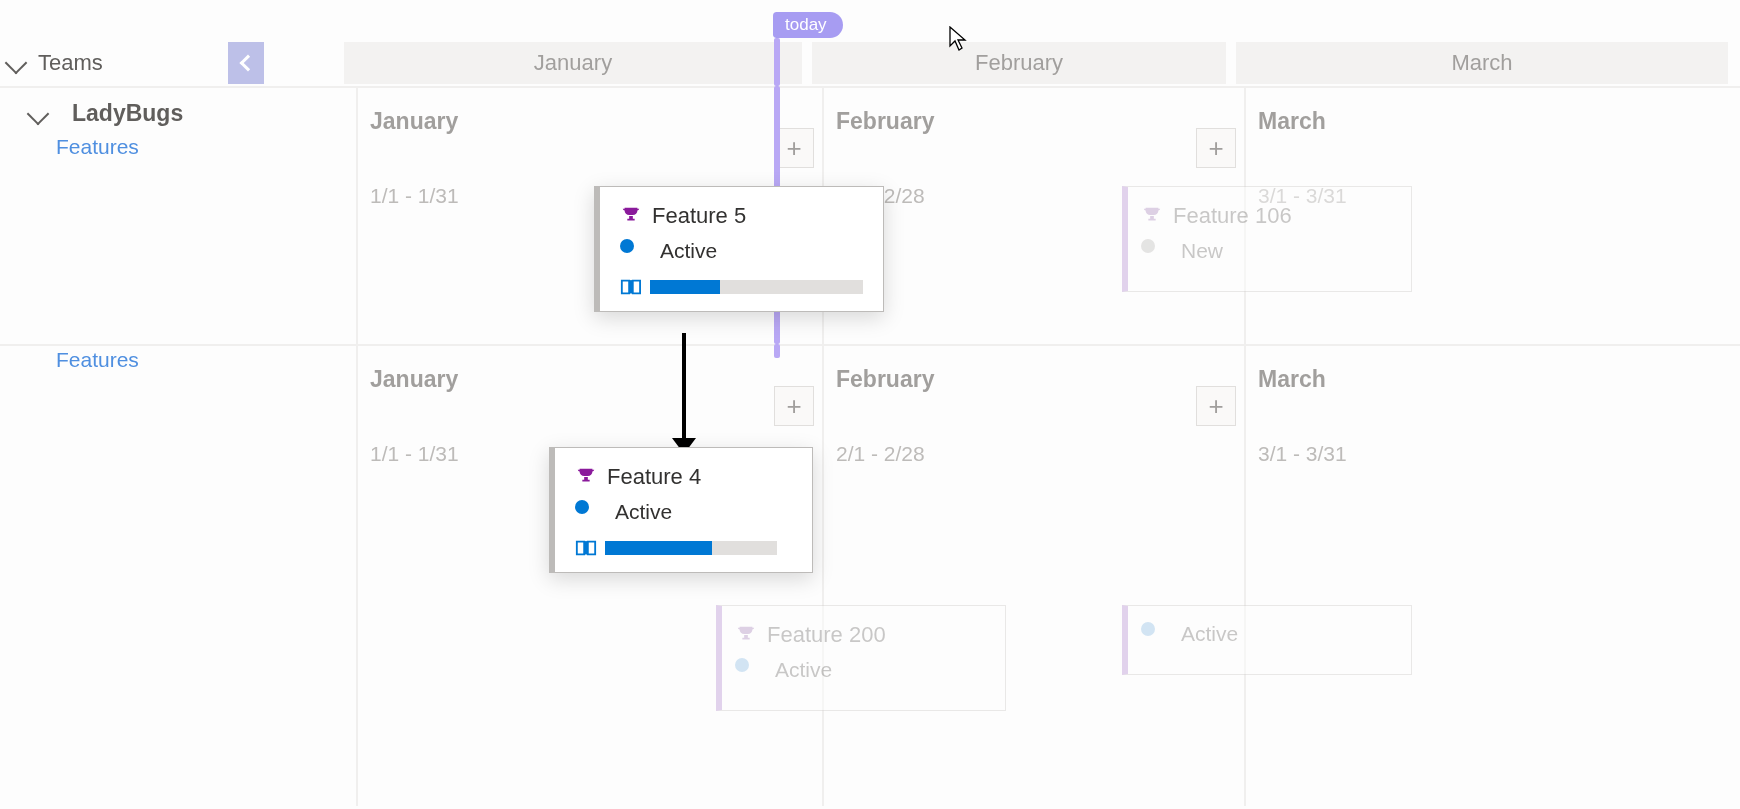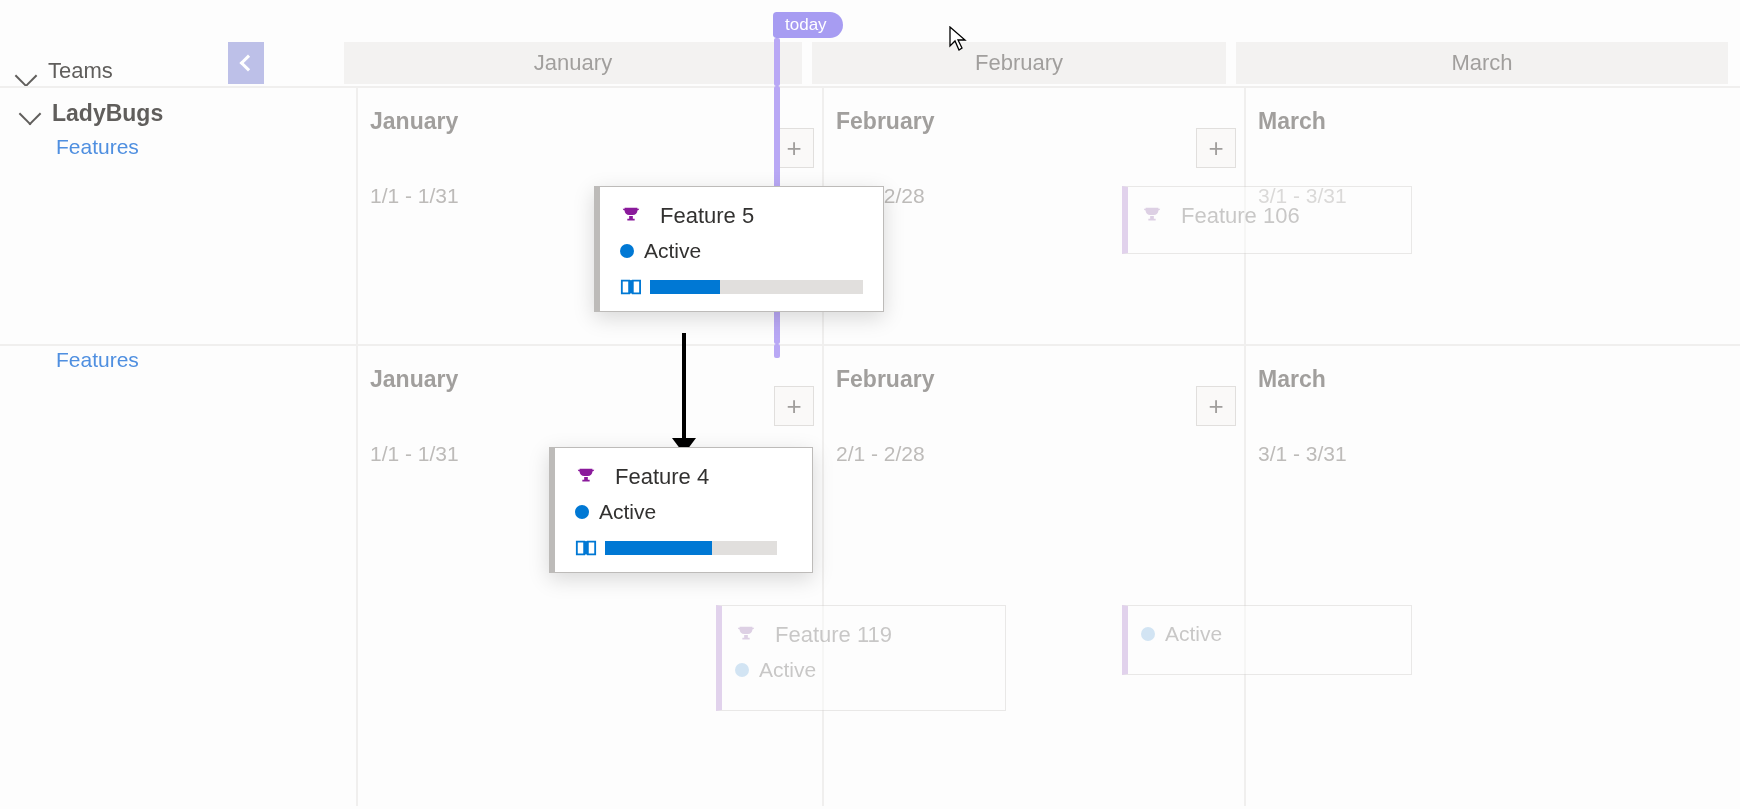--- a/index.html
+++ b/index.html
@@ -45,22 +45,22 @@
     top: 42px;
     left: 0;
     width: 1740px;
     height: 42px;
     display: flex;
   }
   .header-left {
     width: 228px;
     height: 42px;
     display: flex;
-    align-items: flex-end;
-    padding-left: 18px;
+    align-items: center;
+    padding-left: 8px;
     gap: 14px;
     color: #605e5c;
     font-size: 22px;
   }
   .chev {
     width: 16px; height: 16px;
     border-left: 2px solid #605e5c;
     border-bottom: 2px solid #605e5c;
     transform: rotate(-45deg);
   }
@@ -90,22 +90,22 @@
   
   .side-col {
     position: absolute;
     left: 0;
     width: 240px;
     border-right: 0px solid #edebe9;
   }
   .group-head {
     display: flex;
     align-items: center;
-    gap: 14px;
-    padding: 14px 22px 4px;
+    gap: 26px;
+    padding: 14px 30px 4px;
     font-size: 23px;
     font-weight: 600;
     color: #605e5c;
   }
   .group-sub {
     padding: 4px 18px 10px 56px;
     font-size: 21px;
     color: #4f8fe0;
   }
 
@@ -160,25 +160,25 @@
     opacity: 0.45;
     border-left-color: #c19fd8;
     z-index: 10;
     padding-left: 13px;
   }
   .card.emph {
     box-shadow: 0 6px 20px rgba(0,0,0,0.15);
     border-color: #bdbbb9;
   }
   .card-title {
-    display: flex; align-items: center; gap: 18px;
+    display: flex; align-items: center; gap: 10px;
     font-size: 22px; color: #323130; margin-bottom: 10px;
   }
   .card-status {
-    display: flex; align-items: center; gap: 10px;
+    display: flex; gap: 26px;
     font-size: 21px; color: #323130; margin-bottom: 14px;
   }
   .card.faded .card-title,
   .card.faded .card-status { color: #8a8886; }
   .dot {
     width: 14px; height: 14px; border-radius: 50%;
   }
   .dot.blue { background: #0078d4; }
   .dot.grey { background: #c8c6c4; }
   .dot.lightblue { background: #9fc8e8; }
@@ -306,20 +306,24 @@
   </div>
 </div>
 
 <div class="card faded" style="left:1122px; top:186px; width:290px">
   <div class="card-title">
     <svg class="trophy" viewBox="0 0 24 24">
         <path fill="#b89bc7" d="M5 3h14v3a5 5 0 0 1-5 5h-4A5 5 0 0 1 5 6V3zm5 9h4v3h2v2H8v-2h2v-3zM3 4h2v2a3 3 0 0 1-2-2zm16 0h2a3 3 0 0 1-2 2V4z"></path>
       </svg>
     <span>Feature 106</span>
   </div>
+  <div class="card-status">
+    <span class="dot grey"></span>
+    <span>New</span>
+  </div>
 </div>
 
 <div class="card emph" style="left:549px; top:447px; width:264px">
   <div class="card-title">
     <svg class="trophy" viewBox="0 0 24 24">
         <path fill="#8a1a9b" d="M5 3h14v3a5 5 0 0 1-5 5h-4A5 5 0 0 1 5 6V3zm5 9h4v3h2v2H8v-2h2v-3zM3 4h2v2a3 3 0 0 1-2-2zm16 0h2a3 3 0 0 1-2 2V4z"></path>
       </svg>
     <span>Feature 4</span>
   </div>
   <div class="card-status">
@@ -334,21 +338,21 @@
       <div class="prog-fill" style="width:62%"></div>
     </div>
   </div>
 </div>
 
 <div class="card faded" style="left:716px; top:605px; width:290px">
   <div class="card-title">
     <svg class="trophy" viewBox="0 0 24 24">
         <path fill="#b89bc7" d="M5 3h14v3a5 5 0 0 1-5 5h-4A5 5 0 0 1 5 6V3zm5 9h4v3h2v2H8v-2h2v-3zM3 4h2v2a3 3 0 0 1-2-2zm16 0h2a3 3 0 0 1-2 2V4z"></path>
       </svg>
-    <span>Feature 119</span>
+    <span>Feature 200</span>
   </div>
   <div class="card-status">
     <span class="dot lightblue"></span>
     <span>Active</span>
   </div>
 </div>
 
 <div class="card faded" style="left:1122px; top:605px; width:290px">
   <div class="card-status">
     <span class="dot lightblue"></span>

